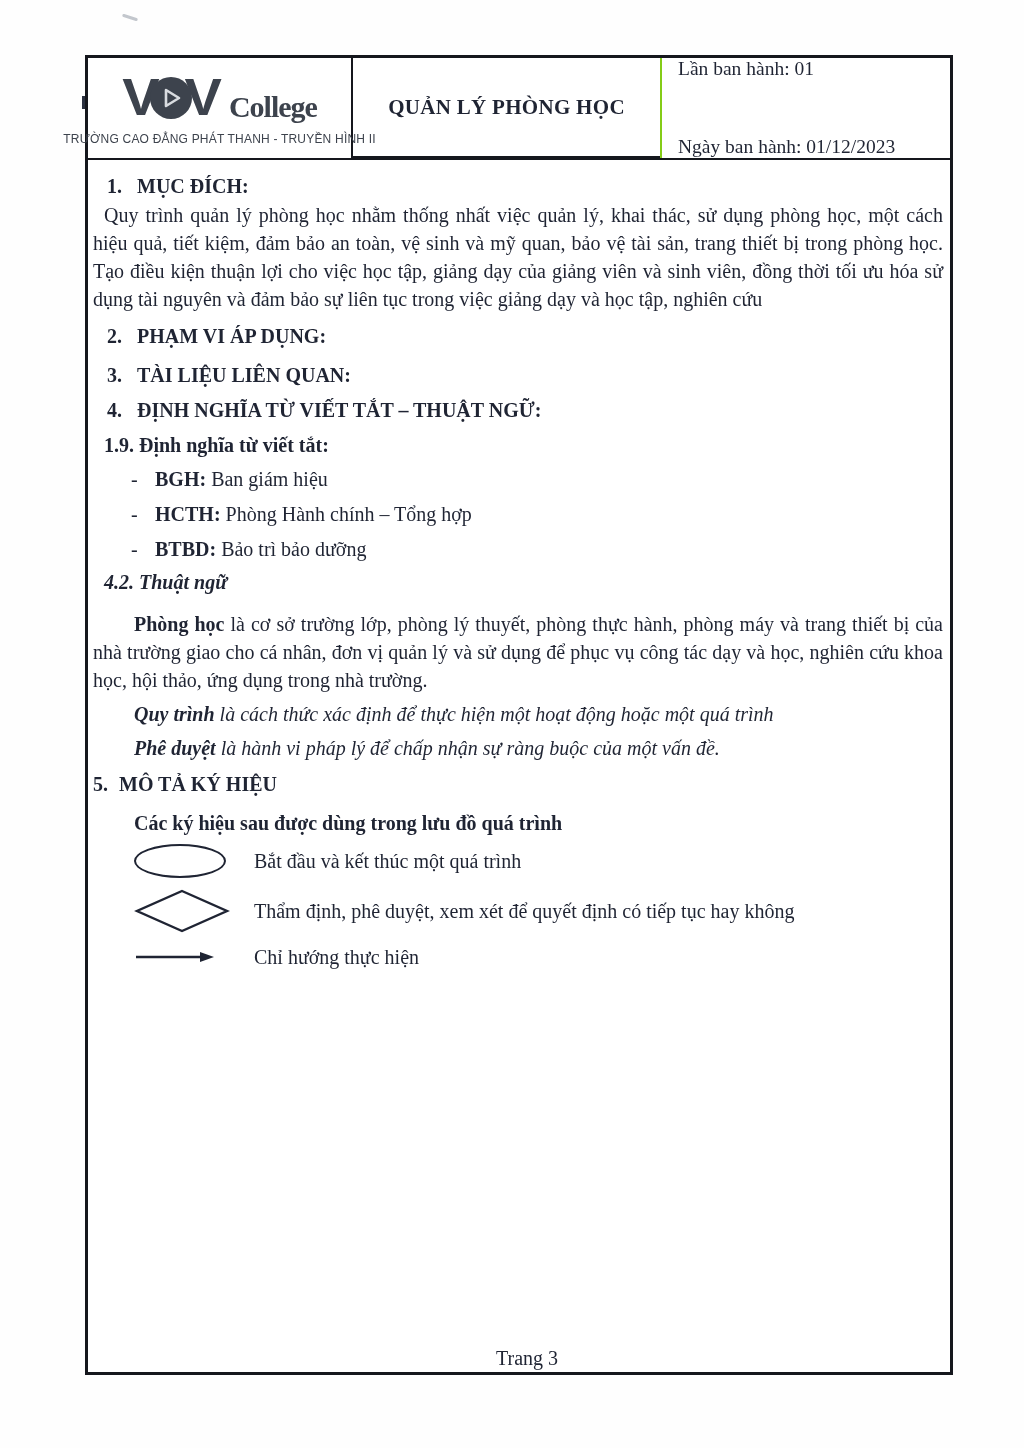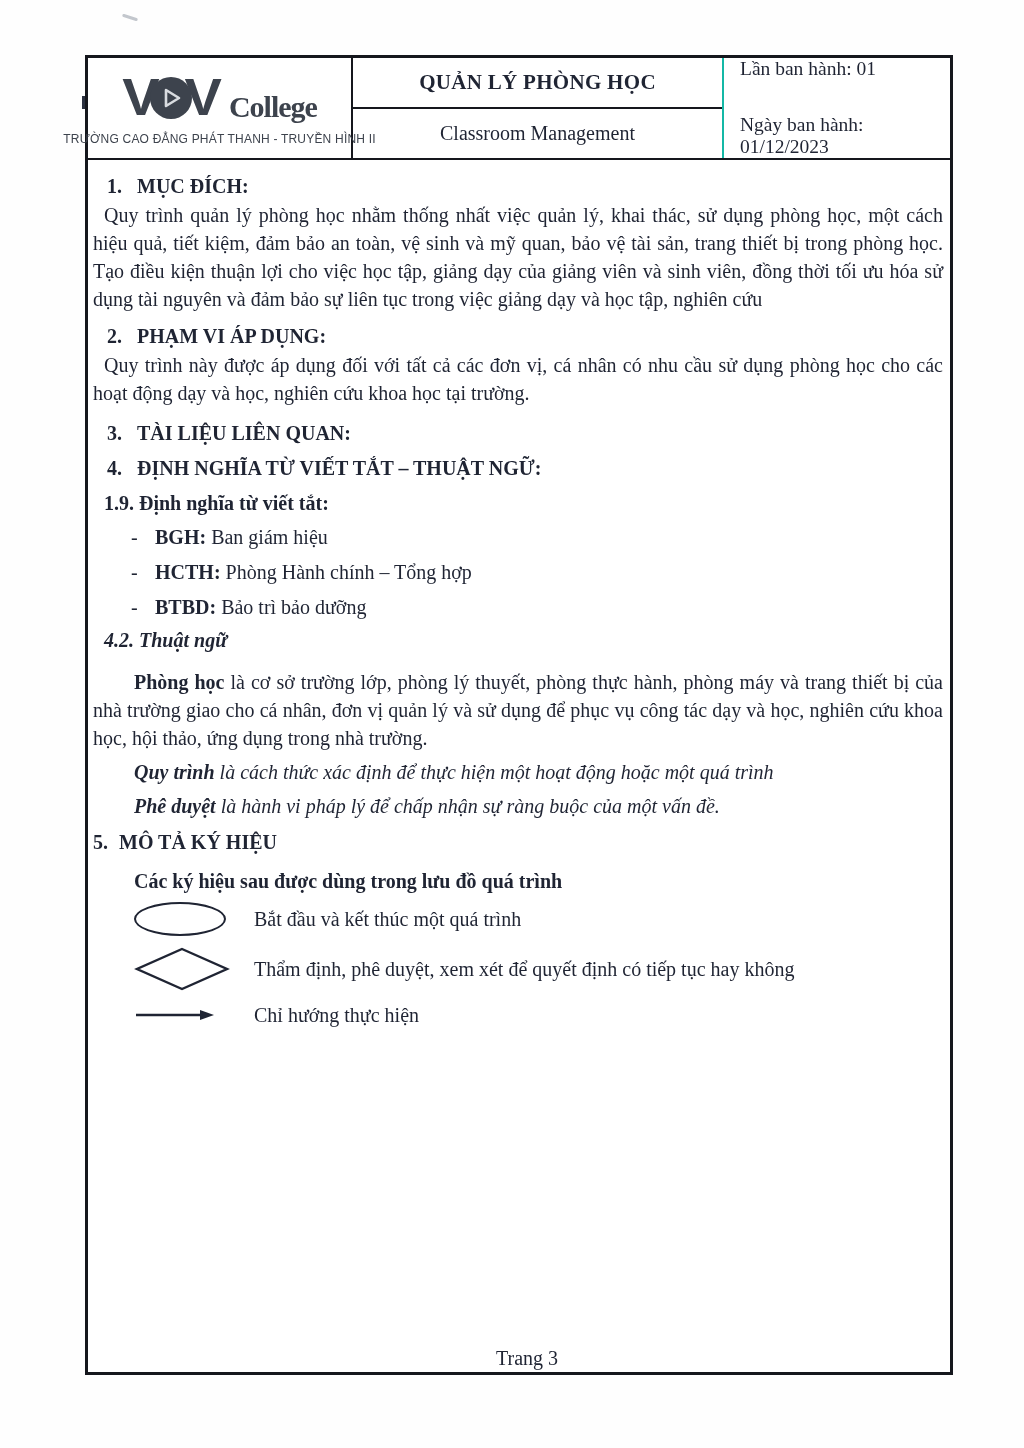--- a/index.html
+++ b/index.html
@@ -23,21 +23,21 @@
   .header{display:flex;height:100px;border-bottom:2px solid #15171d;}
   .logo-cell{width:265px;border-right:2px solid #15171d;box-sizing:border-box;
     display:flex;flex-direction:column;align-items:center;justify-content:center;
     font-family:"Liberation Sans","DejaVu Sans",sans-serif;color:#3d434d;}
   .vov-row{display:flex;align-items:center;line-height:1;}
   .vov-letter{font-weight:900;font-size:56px;letter-spacing:-3px;transform:scaleY(.92);}
   .vov-circle{width:42px;height:42px;border-radius:50%;background:#3d434d;
     display:flex;align-items:center;justify-content:center;margin:0 -7px;position:relative;z-index:2;}
   .college{font-weight:700;font-size:30px;margin-left:10px;transform:translateY(9px);letter-spacing:-1px;font-family:Liberation Serif, serif;}
   .logo-sub{font-weight:400;font-size:12px;letter-spacing:.2px;margin-top:6px;white-space:nowrap;}
-  .title-cell{width:371px;border-right:2px solid #14b8a6;box-sizing:border-box;display:flex;flex-direction:column;}
+  .title-cell{width:309px;border-right:2px solid #84cc16;box-sizing:border-box;display:flex;flex-direction:column;}
   .title-vi{flex:1;border-bottom:2px solid #15171d;display:flex;align-items:center;justify-content:center;
     font-weight:700;font-size:21px;letter-spacing:.3px;}
   .title-en{flex:1;display:flex;align-items:center;justify-content:center;font-size:20px;}
   .info-cell{flex:1;display:flex;flex-direction:column;justify-content:space-between;gap:11px;
     padding-left:16px;font-size:19.5px;}
   
   .content{padding:13px 7px 0 5px;font-size:20px;line-height:28px;text-align:justify;}
   .sec-h{font-weight:700;font-size:20px;line-height:26px;margin:0;text-align:left;}
   .sec-h .hnum{display:inline-block;width:30px;}
   .sec-h.h5 .hnum{width:26px;}
@@ -80,40 +80,38 @@
             </svg>
           </span>
           <span class="vov-letter">V</span>
           <span class="college">College</span>
         </div>
         <div class="logo-sub">TRƯỜNG CAO ĐẲNG PHÁT THANH - TRUYỀN HÌNH II</div>
       </div>
 
       <div class="title-cell">
         <div class="title-vi">QUẢN LÝ PHÒNG HỌC</div>
-        <div class="title-en">Classroom Management</div>
       </div>
 
       <div class="info-cell">
         <div>Lần ban hành: 01</div>
         <div>Ngày ban hành: 01/12/2023</div>
       </div>
     </div>
 
     <div class="content">
 
       <h2 class="sec-h ml14">
         <span class="hnum">1.</span><span>MỤC ĐÍCH:</span>
       </h2>
       <p class="para">Quy trình quản lý phòng học nhằm thống nhất việc quản lý, khai thác, sử dụng phòng học, một cách hiệu quả, tiết kiệm, đảm bảo an toàn, vệ sinh và mỹ quan, bảo vệ tài sản, trang thiết bị trong phòng học. Tạo điều kiện thuận lợi cho việc học tập, giảng dạy của giảng viên và sinh viên, đồng thời tối ưu hóa sử dụng tài nguyên và đảm bảo sự liên tục trong việc giảng dạy và học tập, nghiên cứu</p>
 
       <h2 class="sec-h ml14 mt10">
         <span class="hnum">2.</span><span>PHẠM VI ÁP DỤNG:</span>
       </h2>
-      <p class="para">Quy trình này được áp dụng đối với tất cả các đơn vị, cá nhân có nhu cầu sử dụng phòng học cho các hoạt động dạy và học, nghiên cứu khoa học tại trường.</p>
 
       <h2 class="sec-h ml14 mt13">
         <span class="hnum">3.</span><span>TÀI LIỆU LIÊN QUAN:</span>
       </h2>
 
       <h2 class="sec-h ml14 mt9">
         <span class="hnum">4.</span><span>ĐỊNH NGHĨA TỪ VIẾT TẮT – THUẬT NGỮ:</span>
       </h2>
 
       <h3 class="sec-h ml11 mt9">1.9. Định nghĩa từ viết tắt:</h3>

